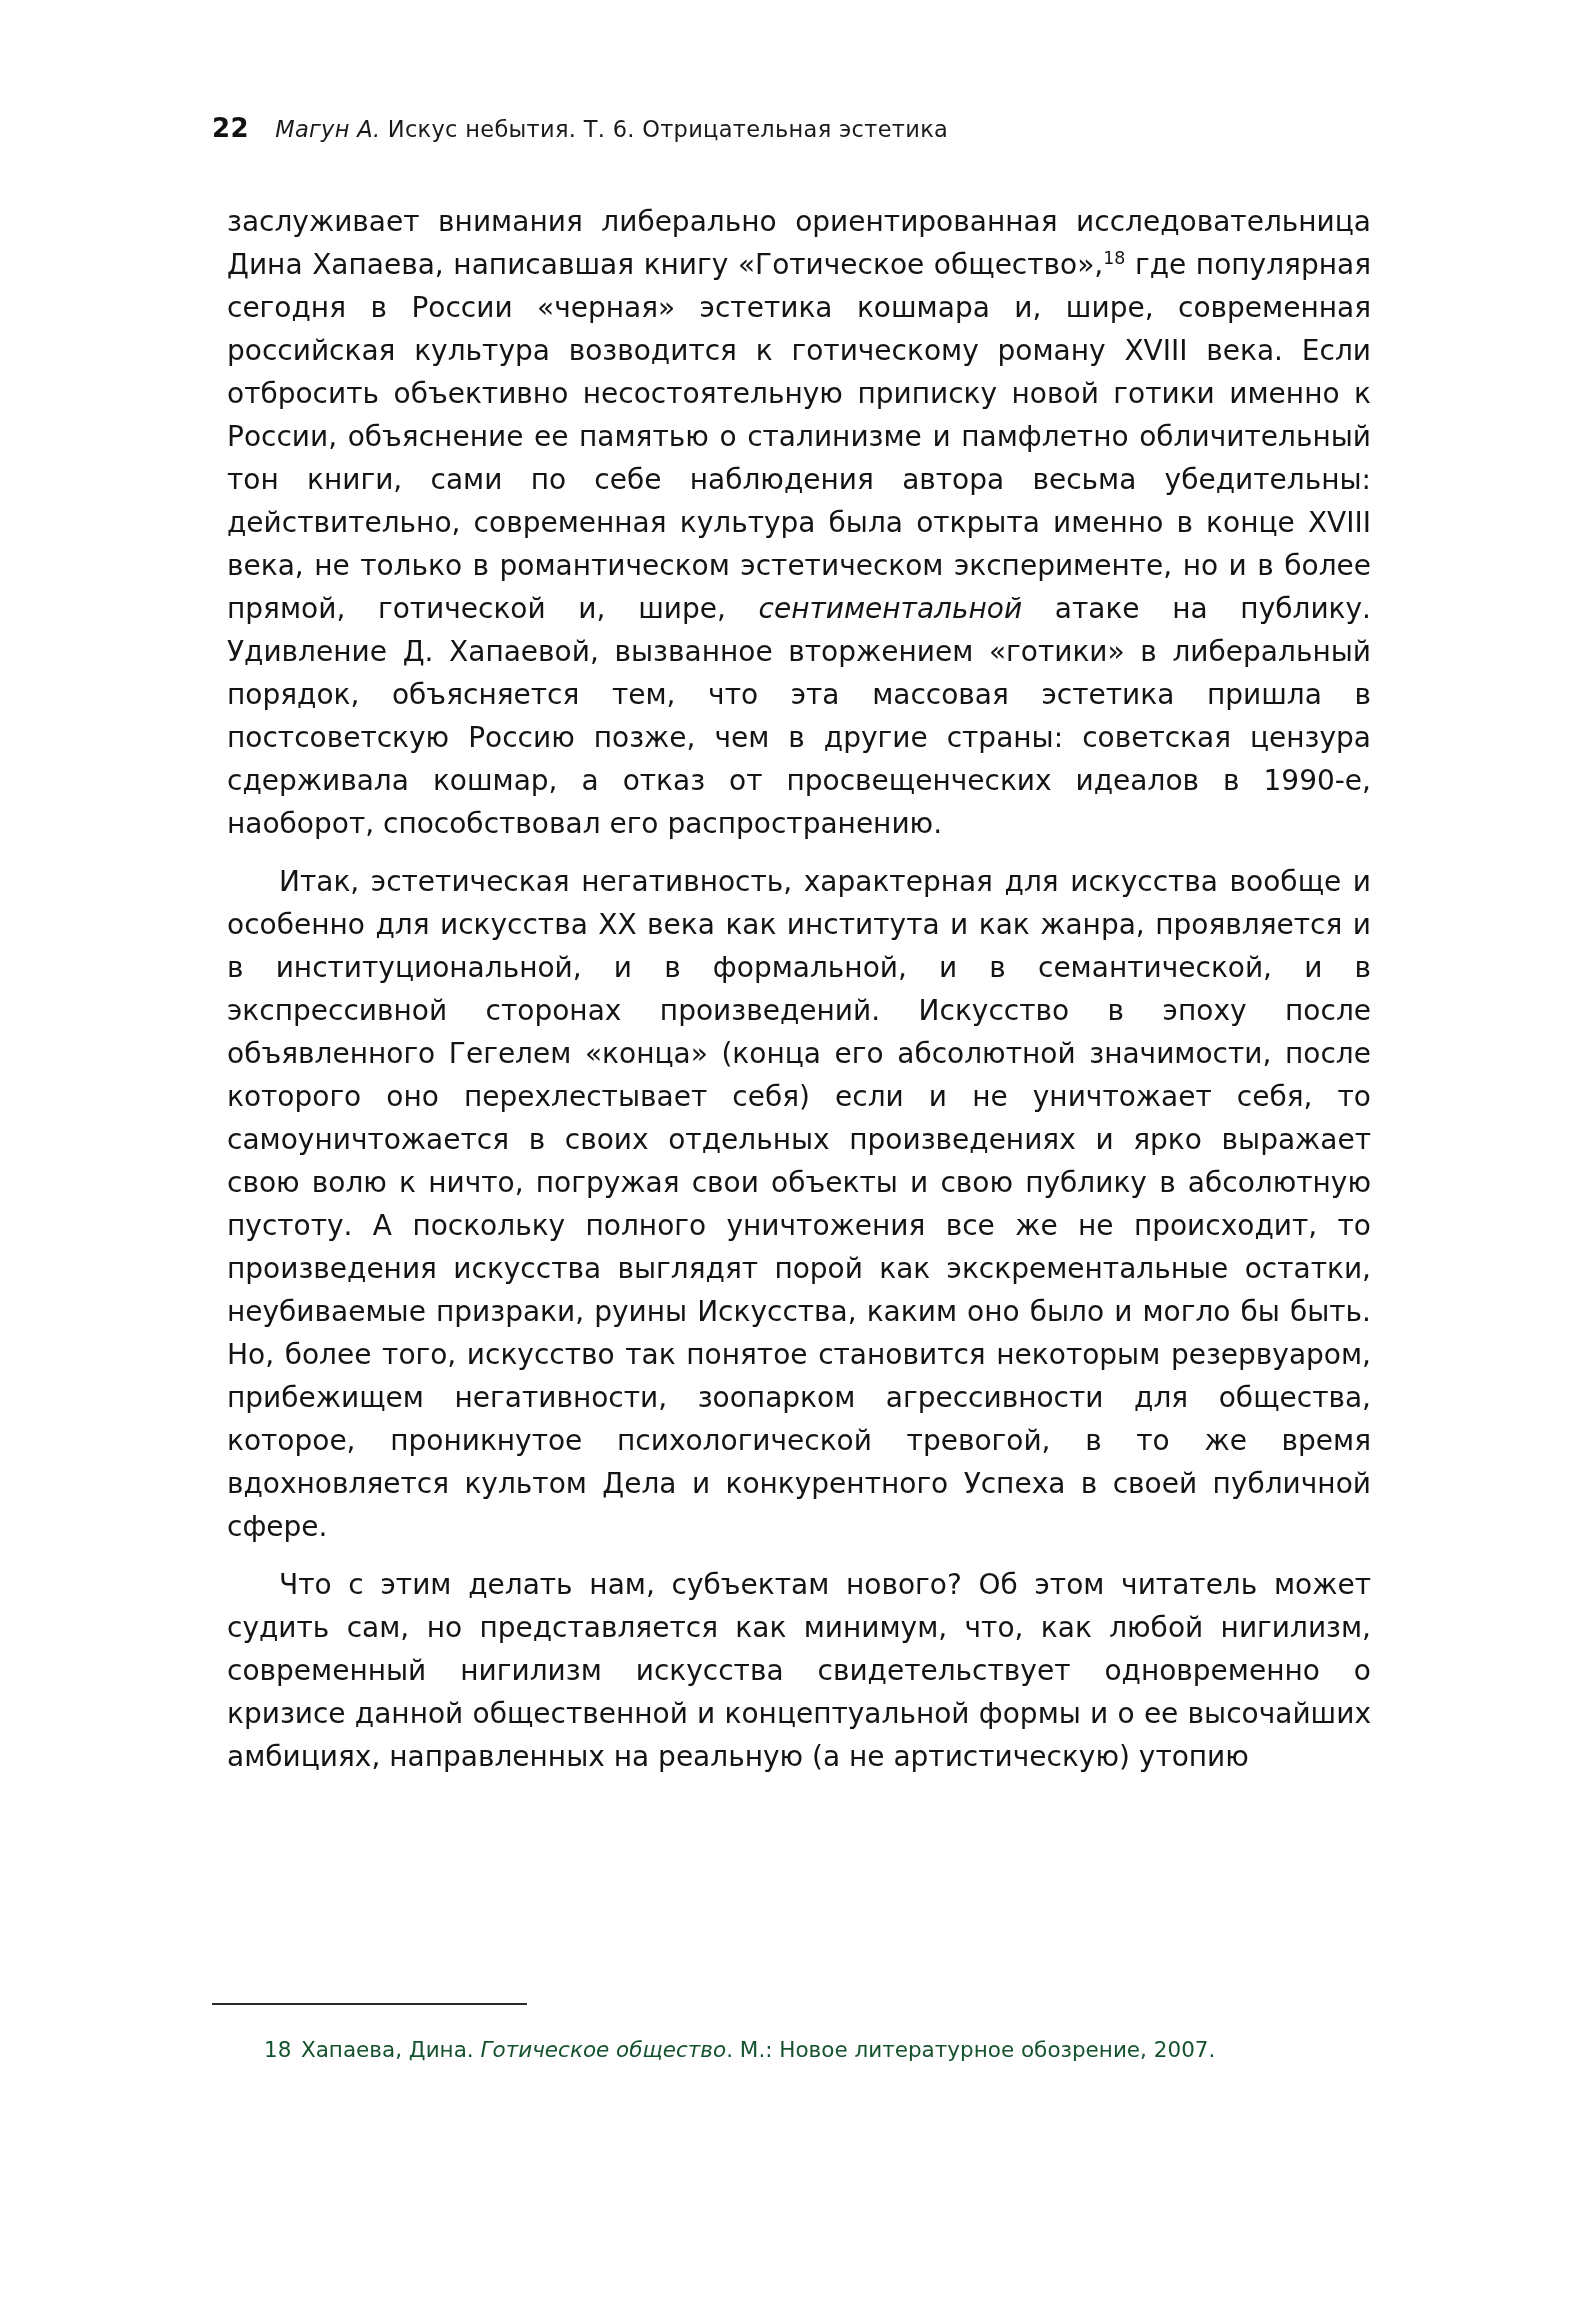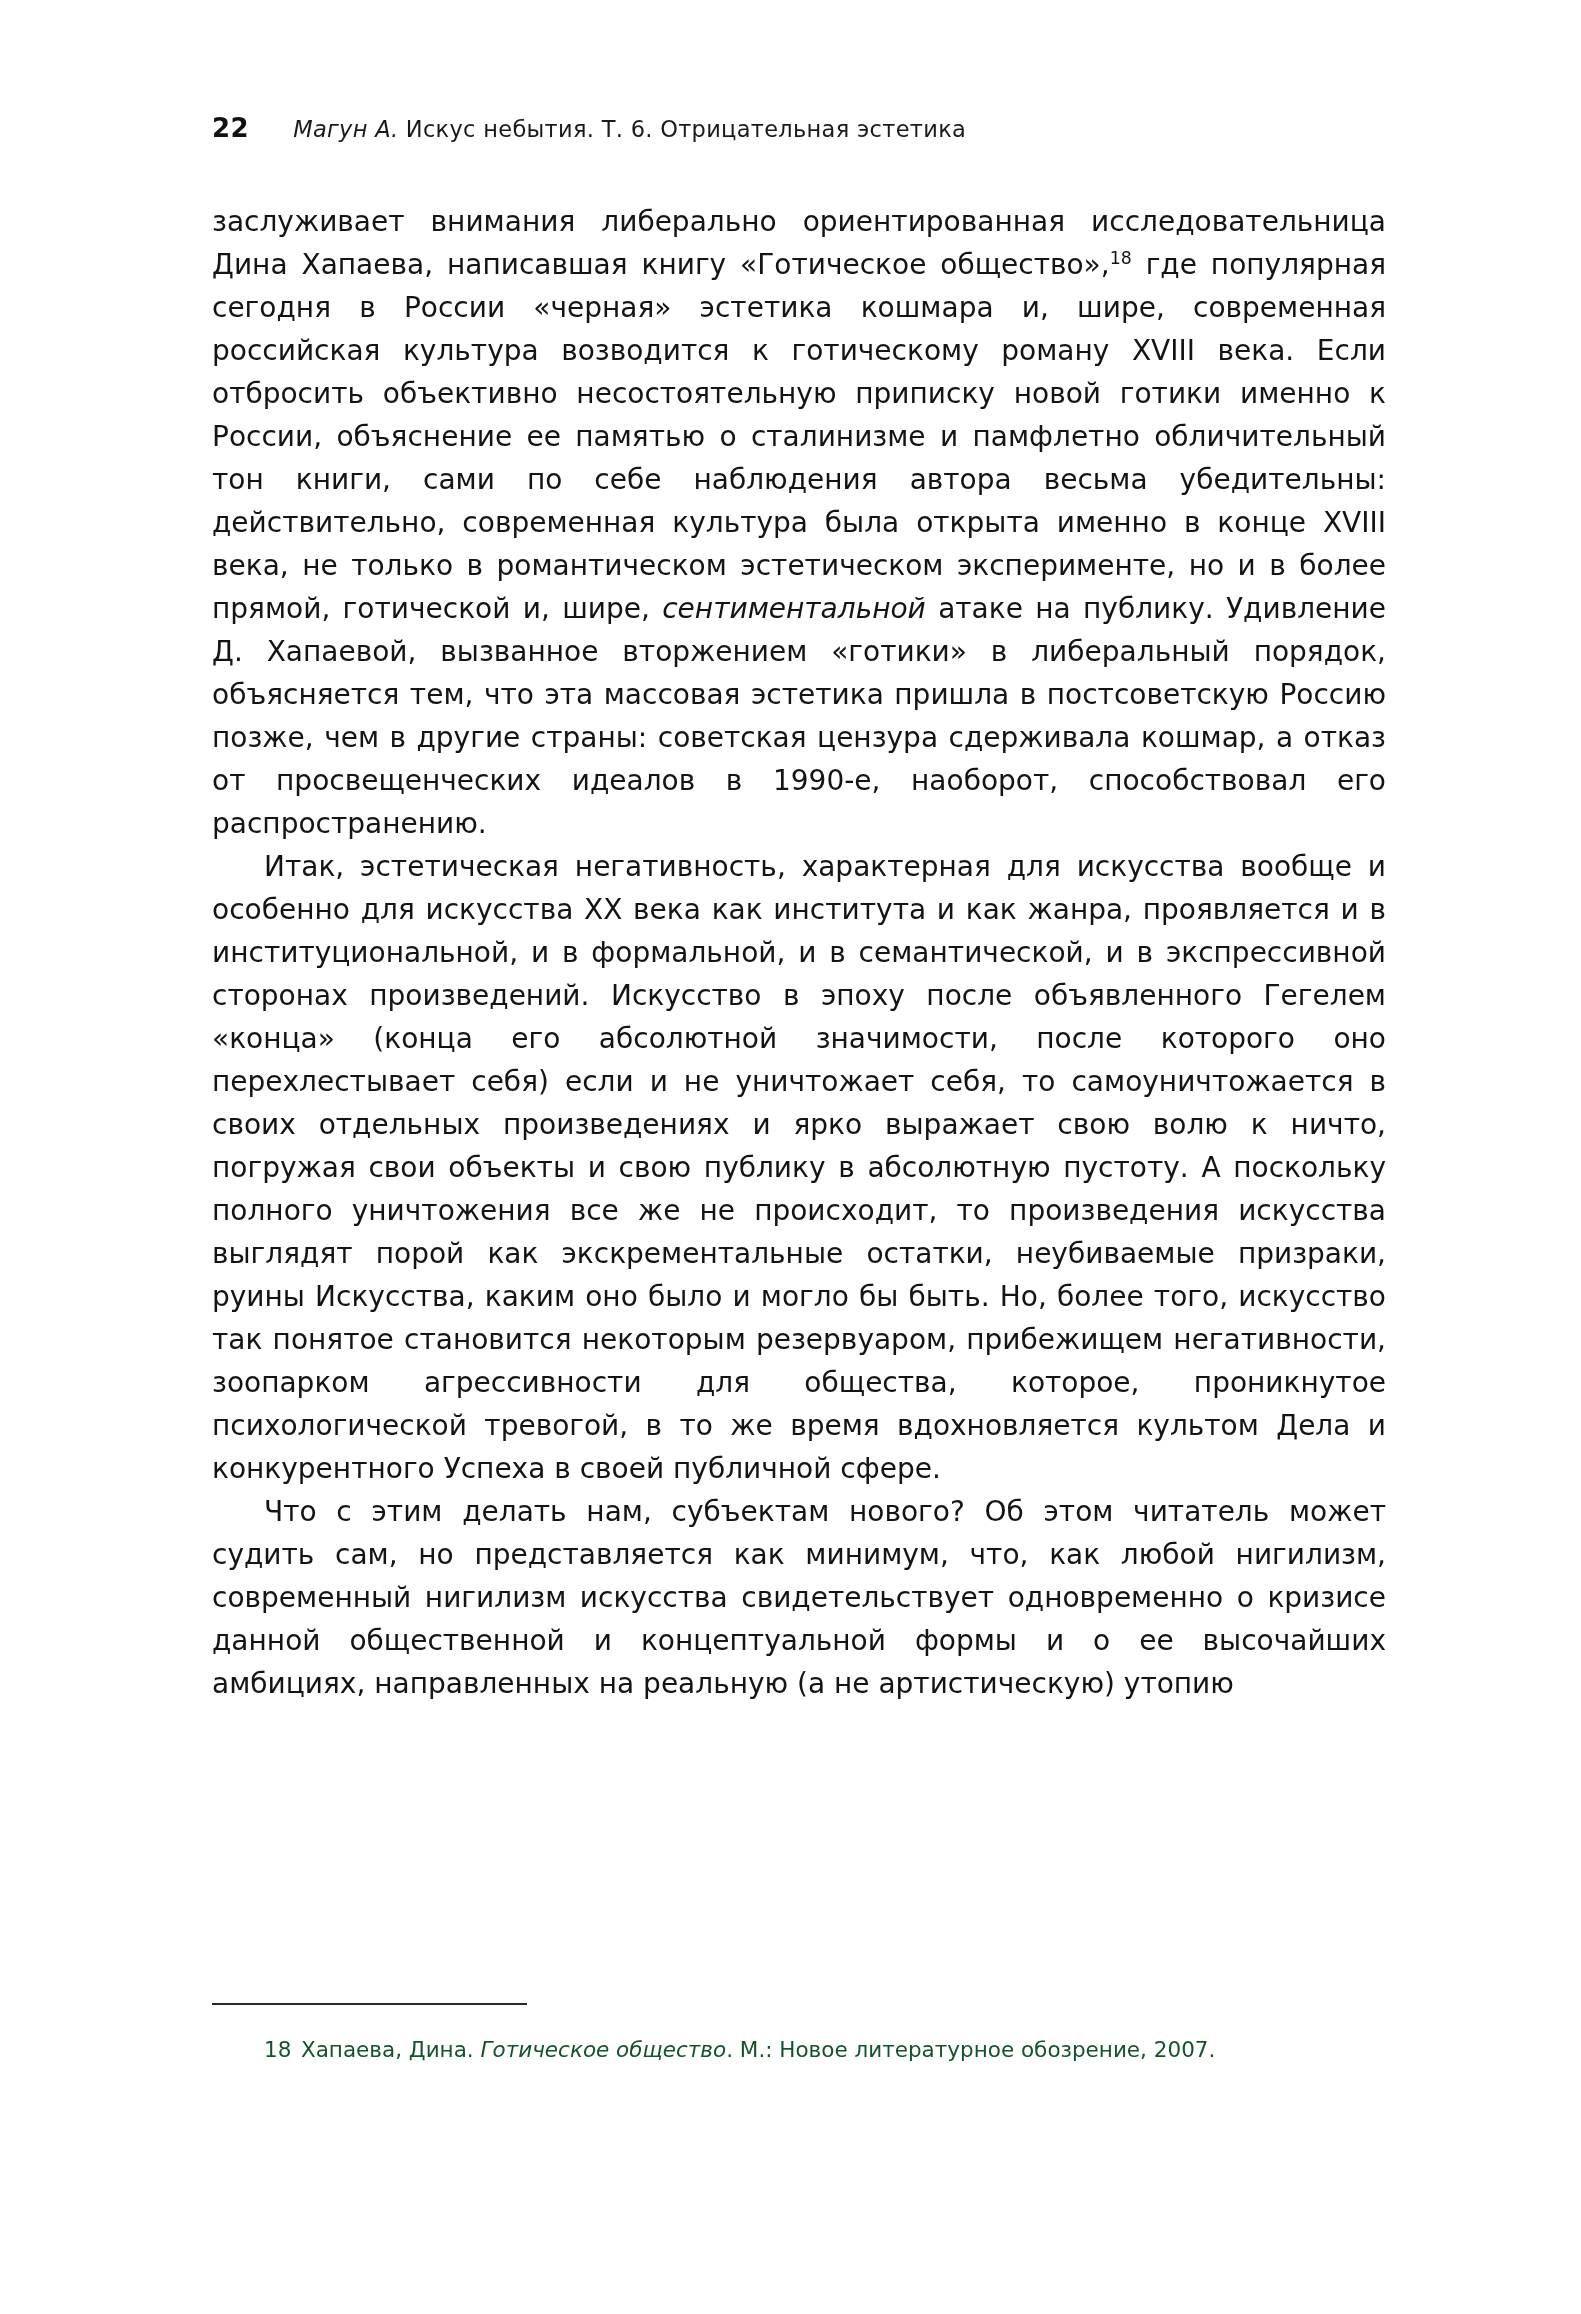--- a/index.html
+++ b/index.html
@@ -19,21 +19,21 @@
   .page-inner {
     position: absolute;
     left: 212px;
     top: 113px;
     width: 1174px;
   }
   
   .runhead {
     display: flex;
     align-items: baseline;
-    gap: 44px;
+    gap: 26px;
     margin-bottom: 57px;
   }
   .folio {
     font-size: 26px;
     font-weight: bold;
     letter-spacing: 0.5px;
     color: #111;
   }
   .runhead-title {
     font-size: 22.5px;
@@ -45,21 +45,21 @@
   
   .body {
     font-size: 28px;
     line-height: 43px;
     text-align: justify;
     text-justify: inter-word;
     color: #141414;
     hyphens: manual;
   }
   .body p {
-    margin: 0;
+    margin: 15px;
   }
   .body p.indent {
     text-indent: 52px;
   }
   .ital {
     font-style: italic;
   }
   sup {
     font-size: 0.62em;
     vertical-align: super;

